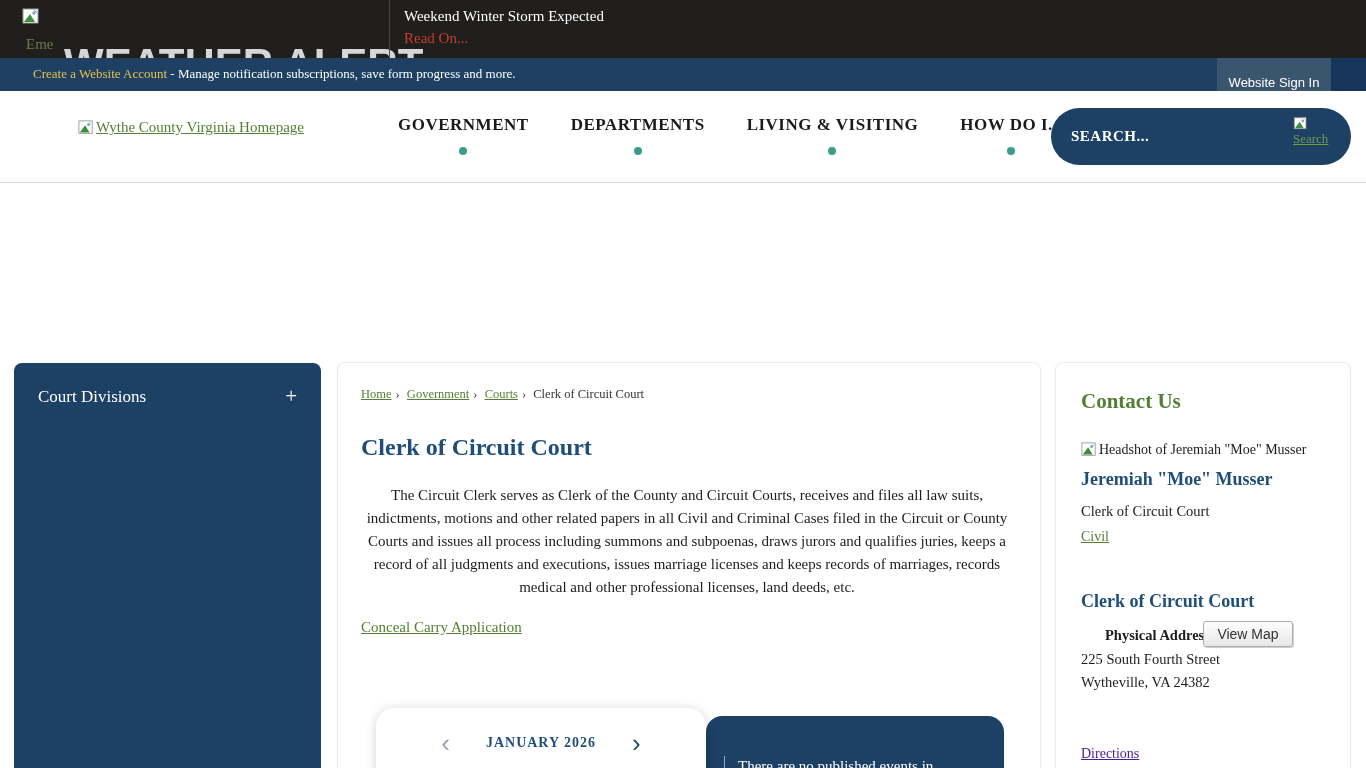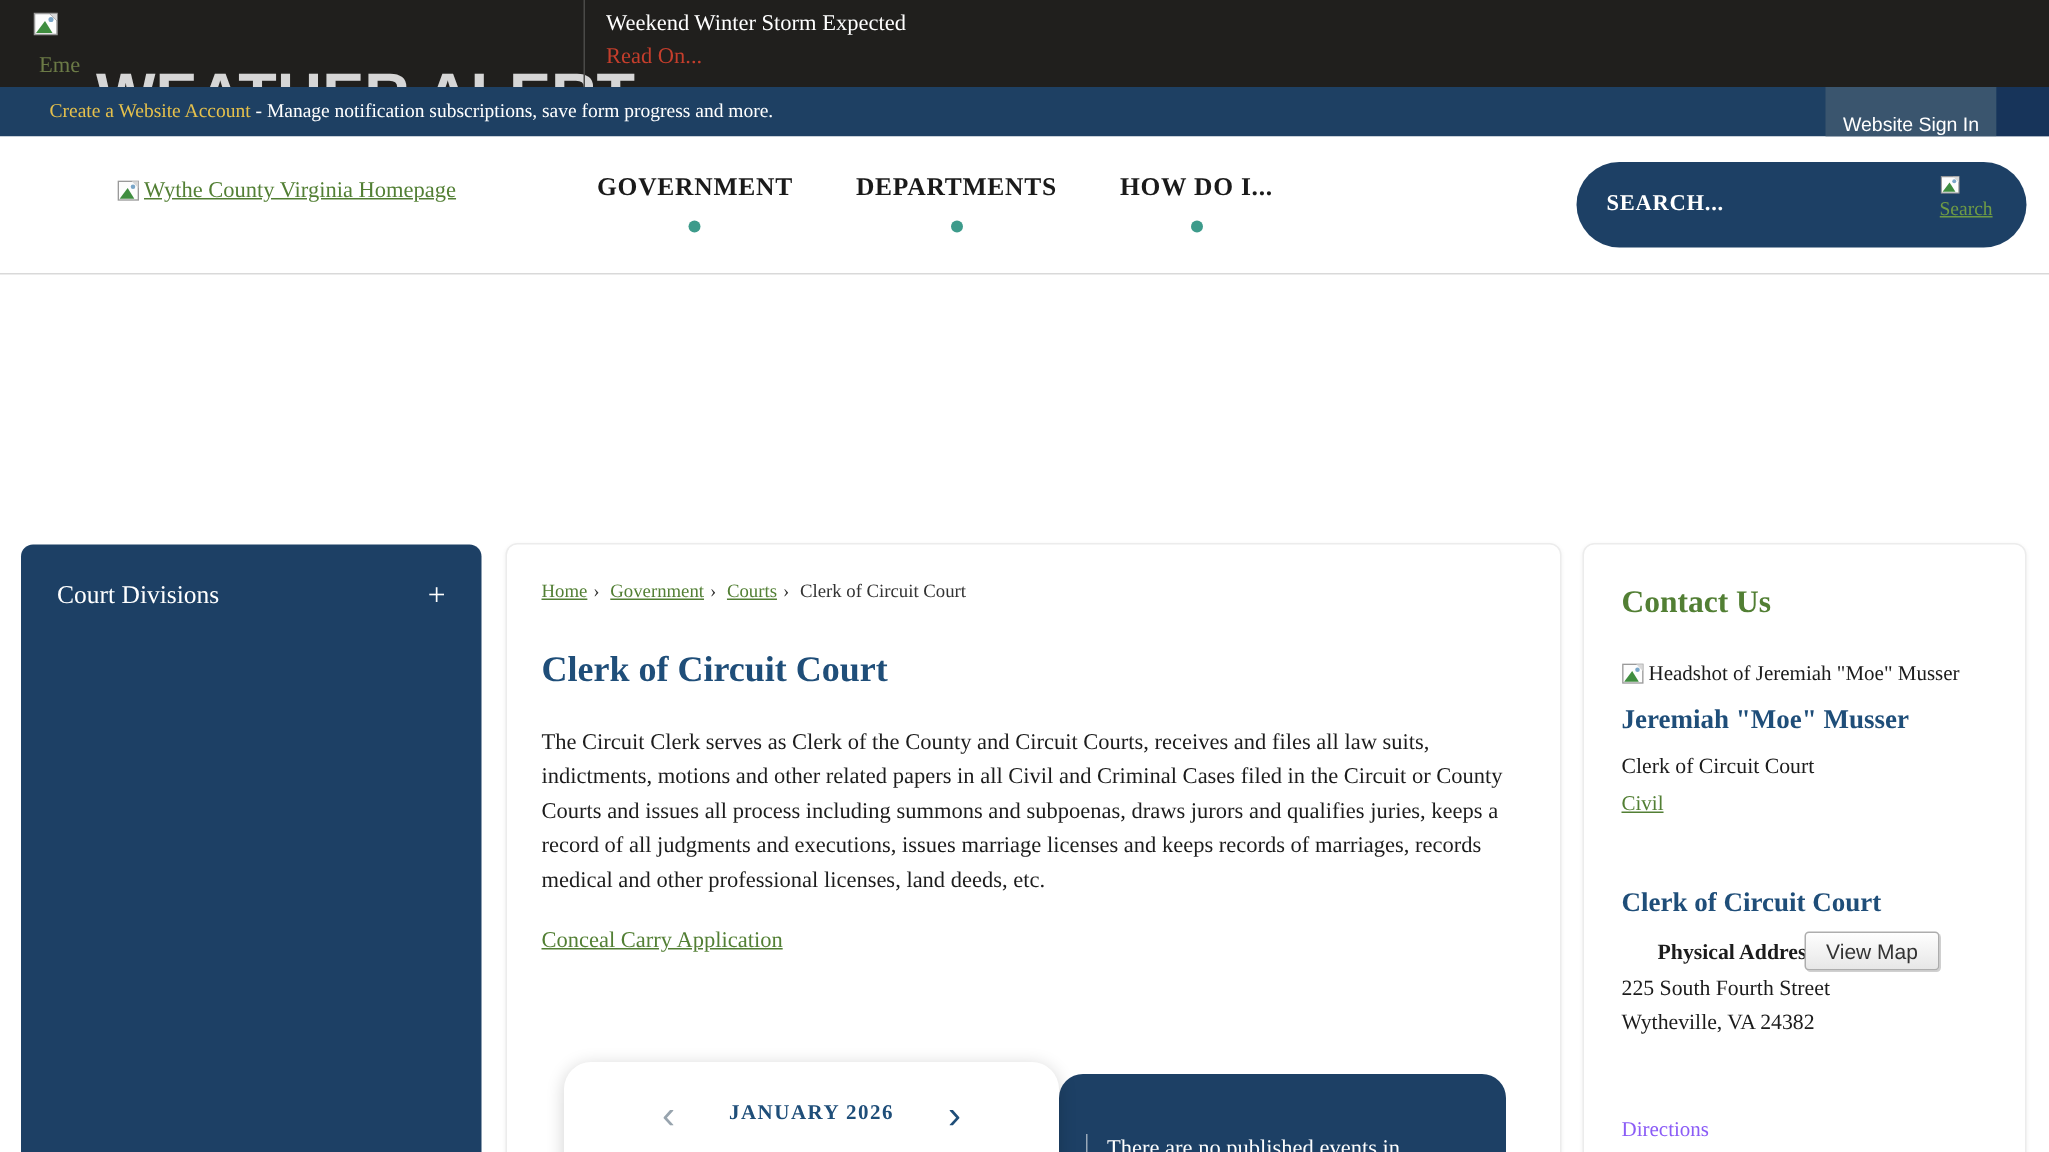--- a/index.html
+++ b/index.html
@@ -60,21 +60,21 @@
 
   .main-card { left:337px; top:362px; width:704px; height:500px; overflow:hidden; }
   .right-card { left:1055px; top:362px; width:296px; height:500px; }
 
   
   .breadcrumb { position:absolute; left:23px; top:24px; font-size:12.5px; color:#333; }
   .breadcrumb a { color:#527f34; text-decoration:underline; cursor:pointer; }
   .breadcrumb .sep { margin:0 4px; color:#333; }
   .page-title { position:absolute; left:23px; top:71px; font-size:24px; font-weight:700; color:#1f4e79; }
   .body-copy { position:absolute; left:23px; top:121px; width:652px; font-size:15px;
-               line-height:23px; color:#1c1c1c; }
+               line-height:23px; color:#1c1c1c;text-align:center; }
   .content-link { position:absolute; left:23px; top:256px; font-size:15px; color:#527f34;
                   text-decoration:underline; cursor:pointer; }
 
   
   .cal-card { position:absolute; left:38px; top:345px; width:330px; height:155px; background:#fff;
               border-radius:18px; box-shadow:0 2px 12px rgba(0,0,0,0.18); z-index:3; }
   .cal-head { position:absolute; left:0; top:22px; width:330px; display:flex; align-items:center;
               justify-content:center; gap:36px; }
   .cal-chev { font-size:26px; line-height:26px; cursor:pointer; font-family:"Liberation Sans",sans-serif; }
   .cal-prev { color:#98a4ae; }
@@ -95,22 +95,22 @@
                    text-decoration:underline; cursor:pointer; }
   .contact-section-title { position:absolute; left:25px; top:228px; font-size:18px; font-weight:700; color:#1f4e79; }
   .phys-label { position:absolute; left:25px; top:264px; font-size:14.5px; font-weight:700; color:#1c1c1c;margin-left:24px; }
   .viewmap-btn { position:absolute; left:147px; top:258px; width:90px; height:26px;
                  background:linear-gradient(#fefefe,#e7e7e7); border:1px solid #adadad;
                  border-radius:3px; box-shadow:1px 1px 0 #d0d0d0; color:#333;
                  font-family:"Liberation Sans",sans-serif; font-size:14px;
                  display:flex; align-items:center; justify-content:center; cursor:pointer; }
   .addr1 { position:absolute; left:25px; top:288px; font-size:14.5px; color:#1c1c1c; }
   .addr2 { position:absolute; left:25px; top:311px; font-size:14.5px; color:#1c1c1c; }
-  .directions-link { position:absolute; left:25px; top:383px; font-size:14px; color:#8b5cf6;
-                     cursor:pointer;text-align:center; }
+  .directions-link { position:absolute; left:25px; top:383px; font-size:14px; color:#4c1d95;
+                     text-decoration:underline; cursor:pointer;text-align:center; }
 
   .bi { display:inline-block; vertical-align:middle; }
 </style>
 </head>
 <body>
 
 <div class="page">
 
   <div class="alert-bar">
     <div class="alert-icon-wrap">
@@ -150,20 +150,24 @@
     <div class="nav">
       <div class="nav-item">
         <span class="nav-label">GOVERNMENT</span>
         <span class="nav-dot"></span>
       </div>
       <div class="nav-item">
         <span class="nav-label">DEPARTMENTS</span>
         <span class="nav-dot"></span>
       </div>
       <div class="nav-item">
+        <span class="nav-label">LIVING &amp; VISITING</span>
+        <span class="nav-dot"></span>
+      </div>
+      <div class="nav-item">
         <span class="nav-label">HOW DO I...</span>
         <span class="nav-dot"></span>
       </div>
     </div>
     <div class="search-pill">
       <input class="search-input" type="text" placeholder="SEARCH..." style="">
       <a class="search-btn">
         <svg class="bi" width="15" height="14" viewBox="0 0 18 18">
           <rect x="1" y="1" width="15" height="14" fill="#fdfdfd" stroke="#9a9a9a"></rect>
           <polygon points="2,14 8,6 13,14" fill="#3f8d3f"></polygon>

